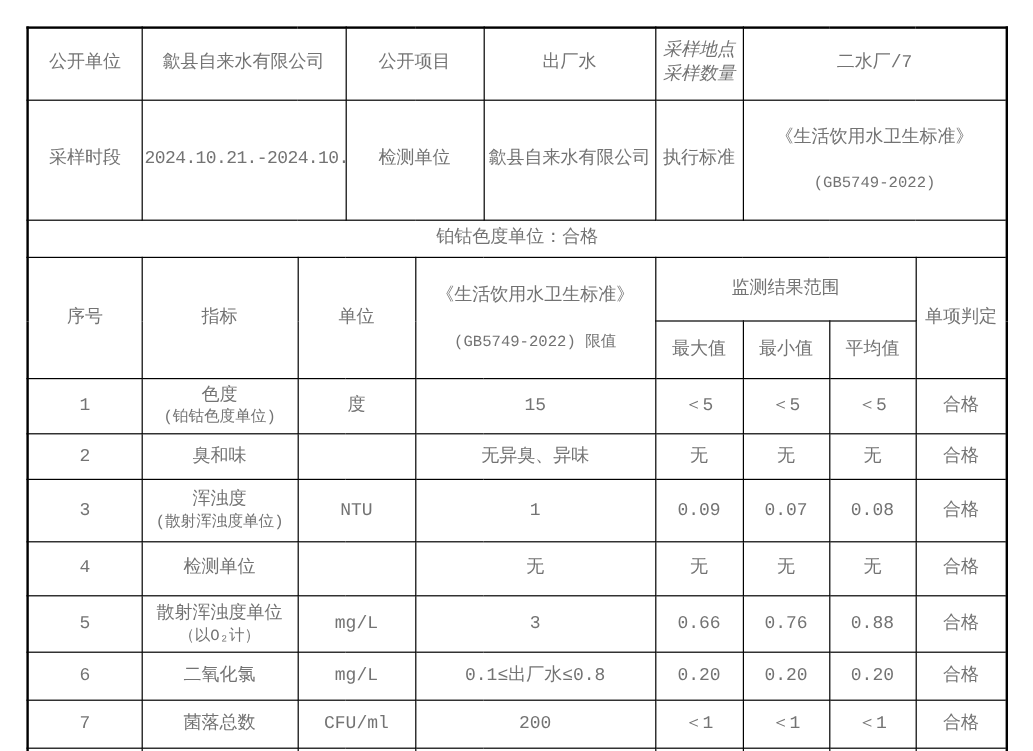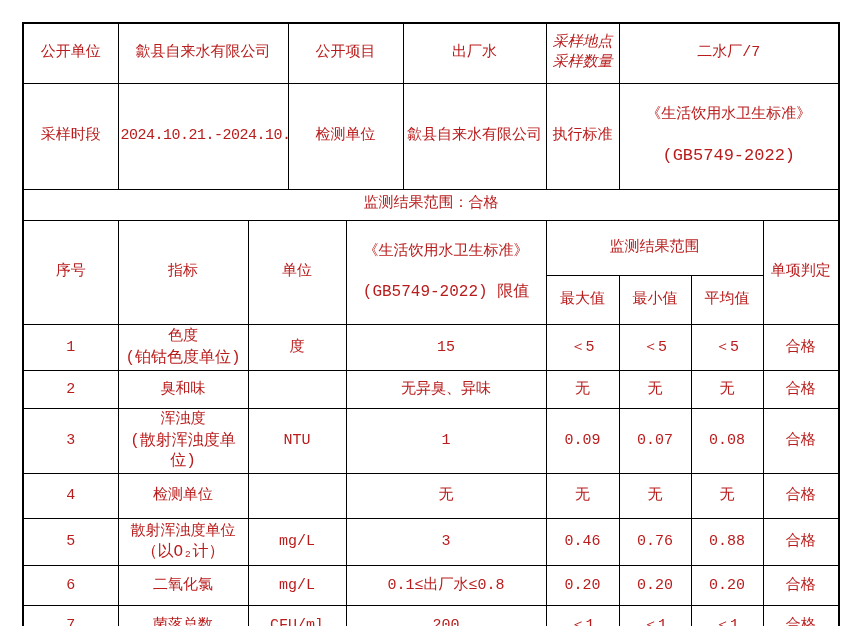--- a/index.html
+++ b/index.html
@@ -7,21 +7,21 @@
     padding: 0;
     background: #ffffff;
   }
   .sheet {
     position: relative;
     width: 861px;
     height: 626px;
     background: #ffffff;
     overflow: hidden;
     font-family: "Liberation Mono", "DejaVu Sans Mono", monospace;
-    color: #b91c1c;
+    color: #737373;
   }
   table.report {
     position: absolute;
     left: 22px;
     top: 22px;
     width: 816px;
     border-collapse: collapse;
     table-layout: fixed;
     border: 2px solid #000000;
   }
@@ -32,22 +32,22 @@
     padding: 1px 2px;
     font-weight: normal;
     font-size: 15px;
     line-height: 1.35;
     overflow: hidden;
     white-space: pre-line;
   }
   td.num { font-size: 14px; }
   td.date { font-size: 13px; letter-spacing: -0.5px; }
   td.tight { font-size: 14px; line-height: 1.3; font-style: italic; }
-  .sub { font-size: 16px; line-height: 1.3; }
-  .sub2 { font-size: 17px; line-height: 1.3; }
+  .sub { font-size: 13px; line-height: 1.3; }
+  .sub2 { font-size: 13px; line-height: 1.3; }
 </style>
 </head>
 <body>
 
 <div class="sheet">
   <table class="report">
     <colgroup>
       <col style="width:95px">
         <col style="width:130px">
         <col style="width:40px">
@@ -77,21 +77,21 @@
       <td colspan="2">检测单位</td>
       <td>歙县自来水有限公司</td>
       <td>执行标准</td>
       <td colspan="3">
         <div>《生活饮用水卫生标准》</div>
         <div class="sub2">(GB5749-2022)</div>
       </td>
     </tr>
 
     <tr style="height:31px">
-      <td colspan="10">监测结果范围：合格</td>
+      <td colspan="10">铂钴色度单位：合格</td>
     </tr>
 
     <tr style="height:30px">
       <td rowspan="2">序号</td>
       <td rowspan="2">指标</td>
       <td rowspan="2" colspan="2">单位</td>
       <td rowspan="2" colspan="2">
         <div>《生活饮用水卫生标准》</div>
         <div class="sub">(GB5749-2022) 限值</div>
       </td>
@@ -144,21 +144,21 @@
           <td class="num">无</td>
           <td class="num">无</td>
           <td class="num">无</td>
           <td>合格</td>
         </tr>
         <tr style="height: 47px;">
           <td class="num">5</td>
           <td><div>散射浑浊度单位</div><div class="sub">（以O₂计）</div></td>
           <td class="num" colspan="2">mg/L</td>
           <td class="num" colspan="2">3</td>
-          <td class="num">0.46</td>
+          <td class="num">0.66</td>
           <td class="num">0.76</td>
           <td class="num">0.88</td>
           <td>合格</td>
         </tr>
         <tr style="height: 40px;">
           <td class="num">6</td>
           <td><div>二氧化氯</div></td>
           <td class="num" colspan="2">mg/L</td>
           <td class="num" colspan="2">0.1≤出厂水≤0.8</td>
           <td class="num">0.20</td>

